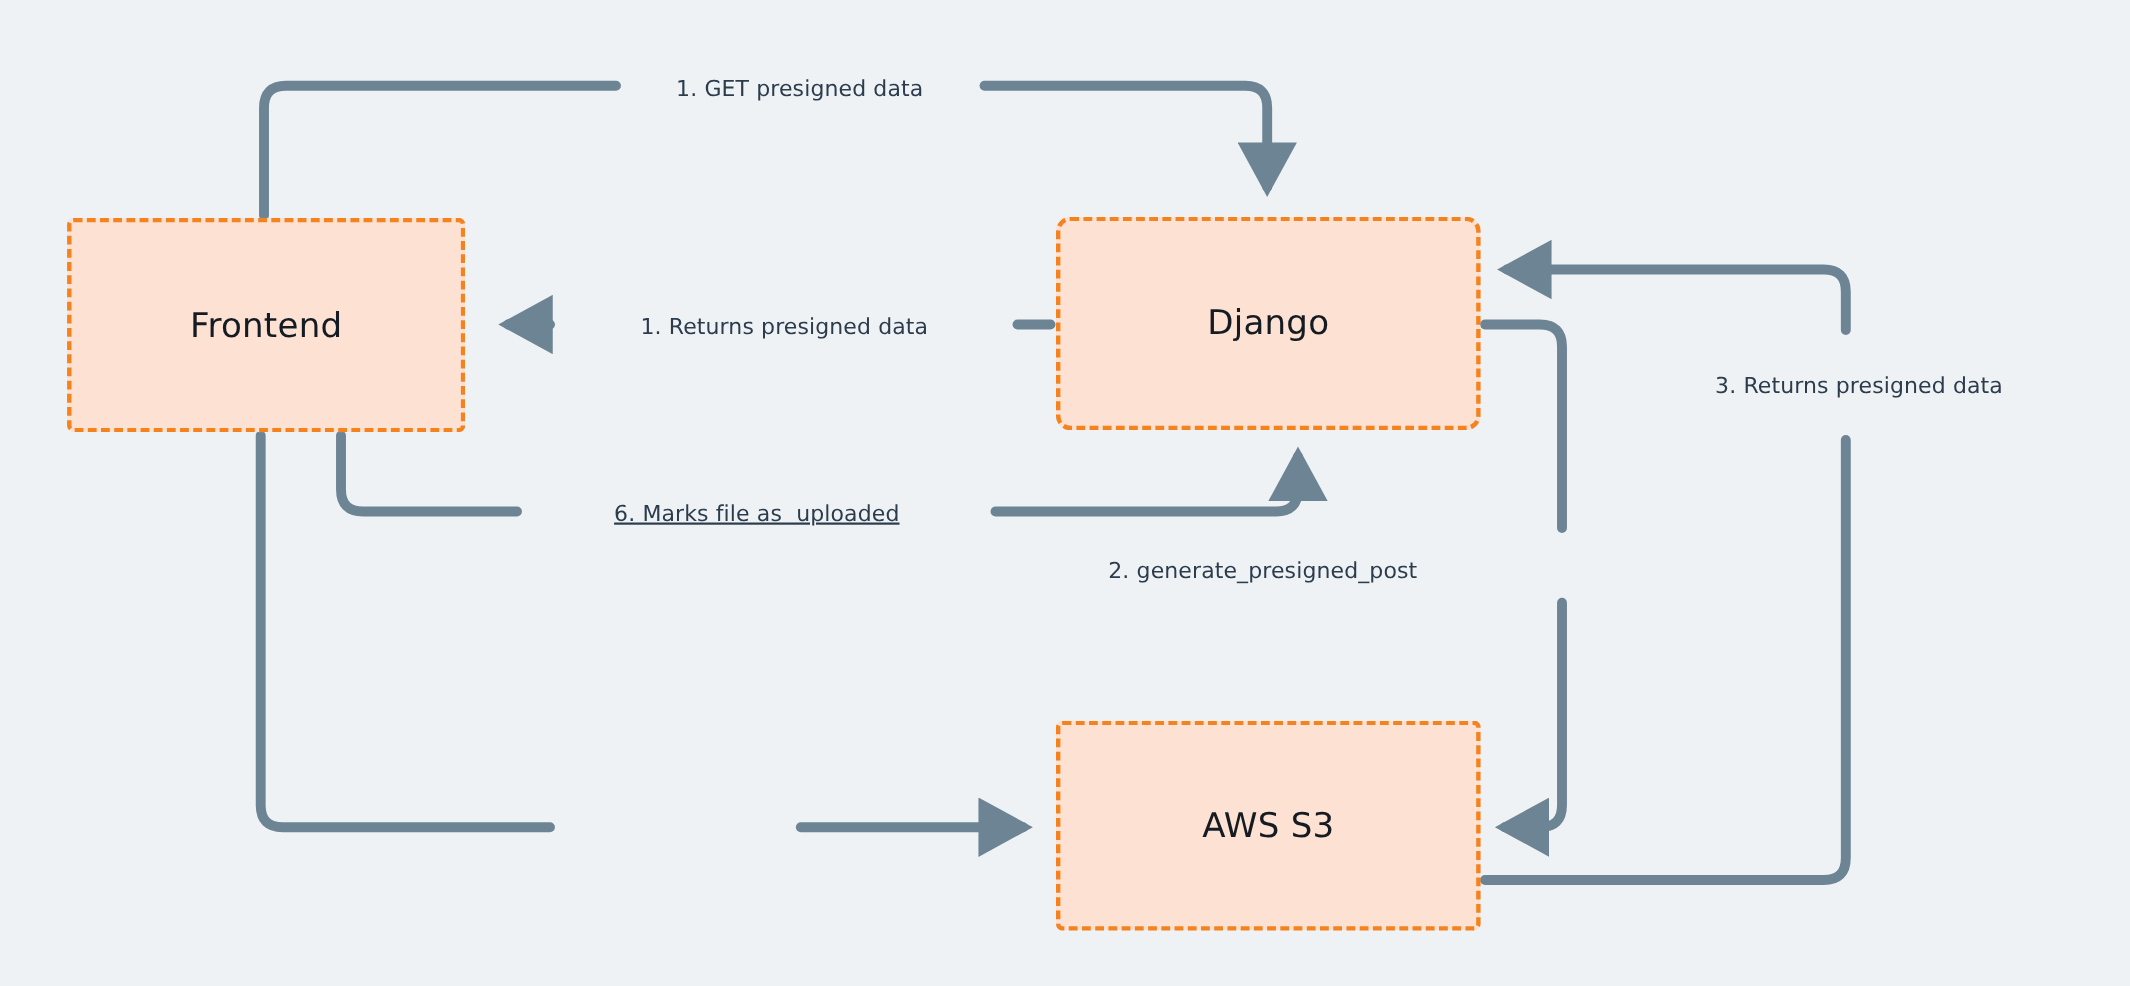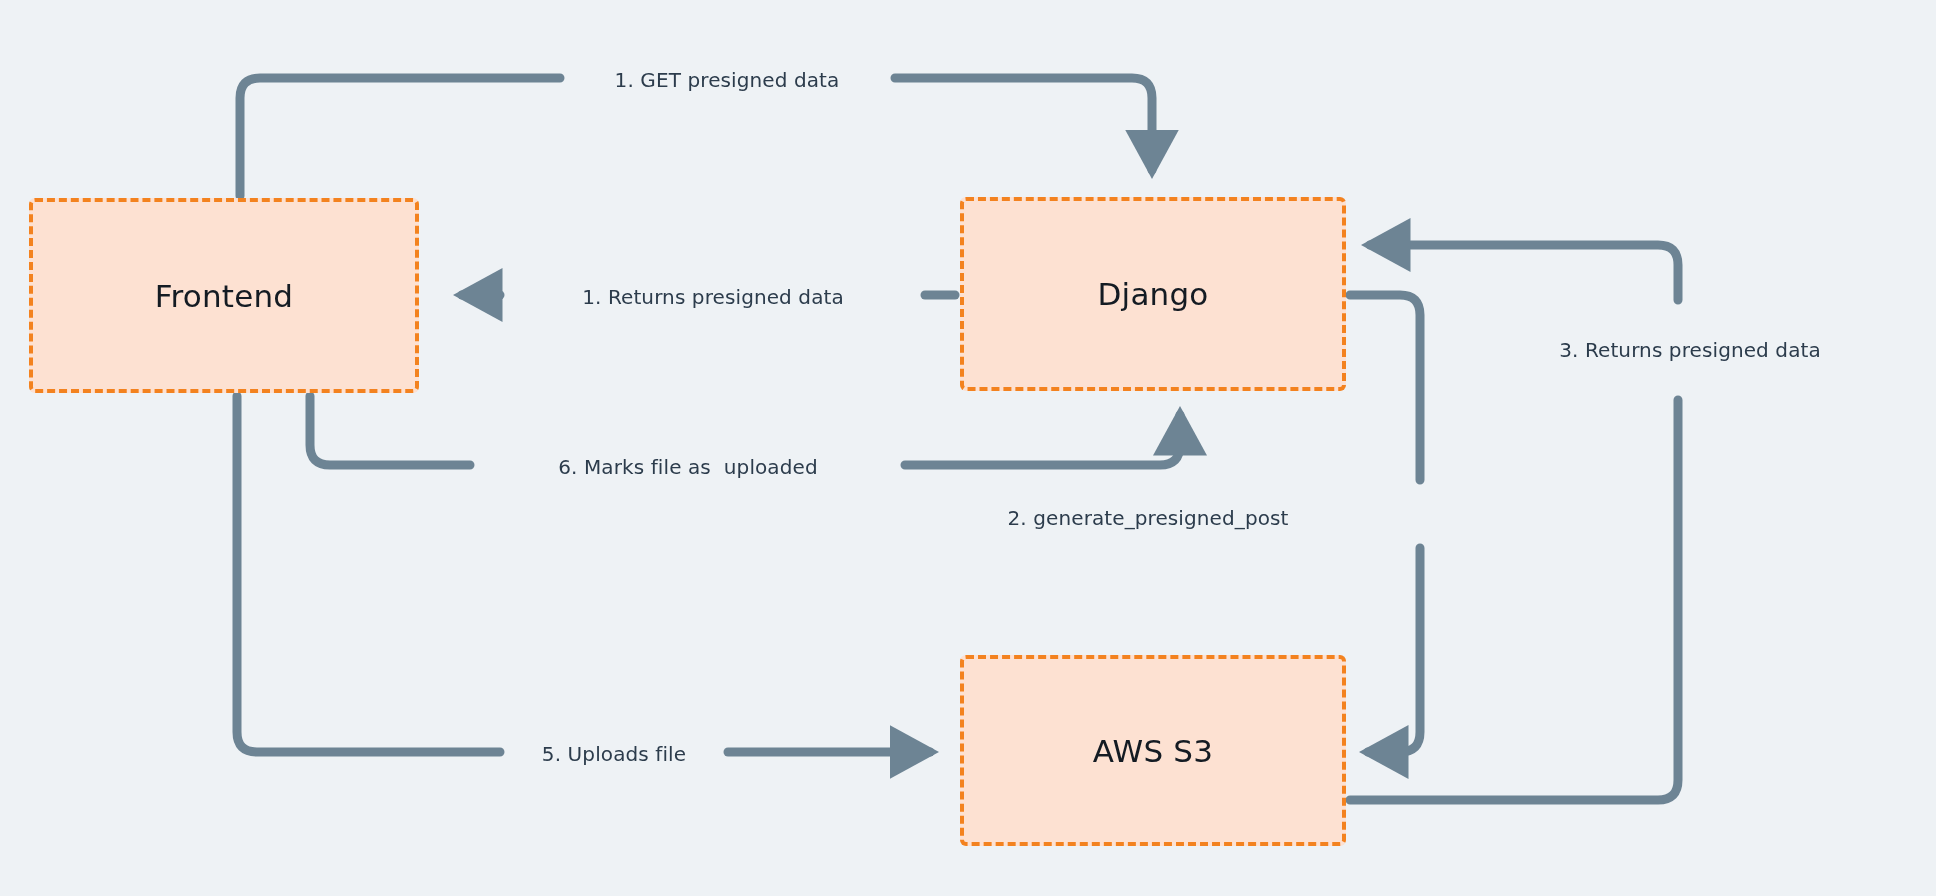--- a/index.html
+++ b/index.html
@@ -47,22 +47,22 @@
     font-size: 20px;
     color: #2c3c4c;
     font-family: "DejaVu Sans", "Liberation Sans", sans-serif;
     white-space: pre;
     background: #eef2f5;
     padding: 0 7px;
     line-height: 1.1;
     transform: translate(-50%, -50%);
     letter-spacing: 0.1px;
   }
-  #node-frontend { left: 29px;  top: 198px; width: 390px; height: 195px; }
-  #node-django   { left: 960px; top: 197px; width: 386px; height: 194px; }
+  #node-frontend { left: 61px;  top: 198px; width: 362px; height: 195px; }
+  #node-django   { left: 960px; top: 197px; width: 386px; height: 194px; border-radius: 13px; }
   #node-awss3    { left: 960px; top: 655px; width: 386px; height: 191px; text-align: right; }
 </style>
 </head>
 <body>
 
 <div id="diagram-root">
 
   <svg id="wires" viewBox="0 0 1936 896" xmlns="http://www.w3.org/2000/svg">
     <defs>
       <marker id="ah" viewBox="0 0 12 12" refX="9" refY="6" markerWidth="6" markerHeight="6" orient="auto-start-reverse">
@@ -114,17 +114,16 @@
   </div>
 
   <div class="edge-label" style="left:727px; top:80px;">1. GET presigned data</div>
 
   <div class="edge-label" style="left:1148px; top:518px;">2. generate_presigned_post</div>
 
   <div class="edge-label" style="left:1678px; top:350px;margin-left:12px;">3. Returns presigned data</div>
 
   <div class="edge-label" style="left:713px; top:297px;">1. Returns presigned data</div>
 
-  <div class="edge-label" style="left:614px; top:754px;">5. Uploads file</div>
 
-  <div class="edge-label" style="left:688px; top:467px;">6. Marks file as  uploaded</div>
+  <div class="edge-label" style="left:688px; top:467px;text-decoration:underline;">6. Marks file as  uploaded</div>
 
 </div>
 
 </body></html>

